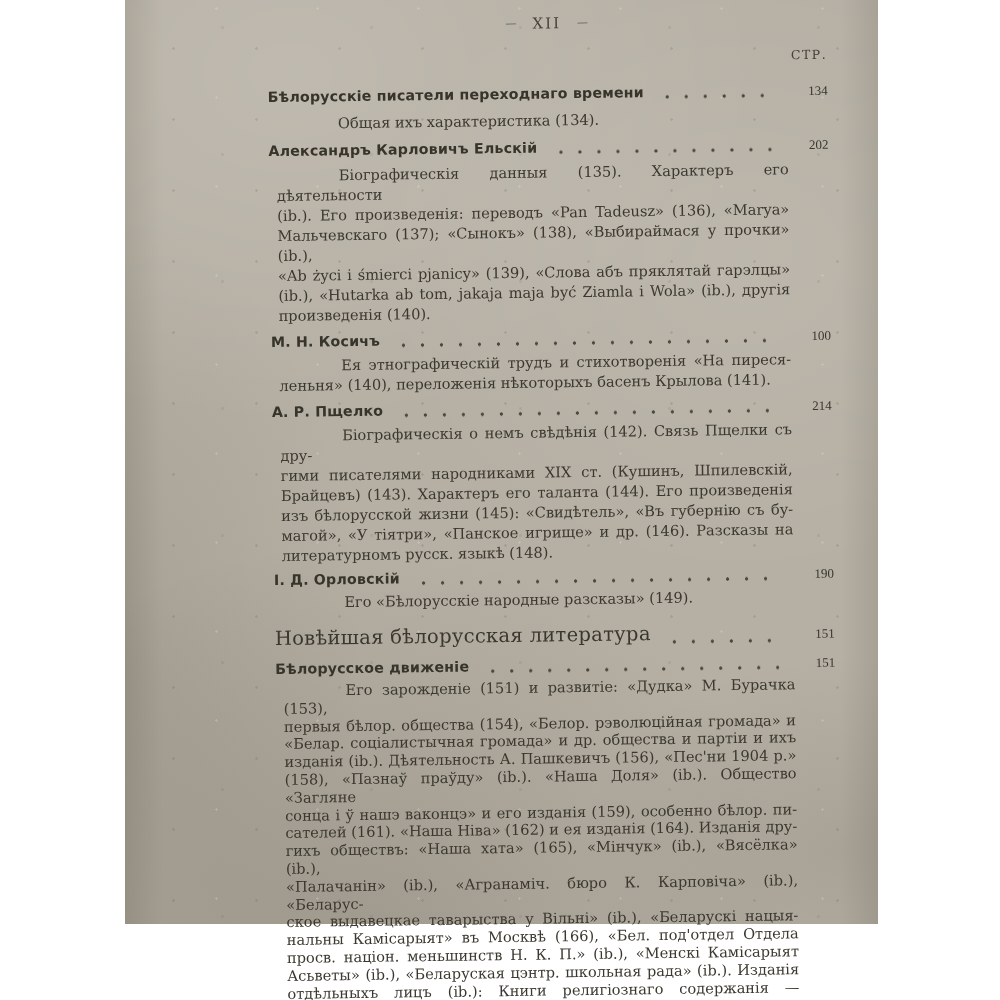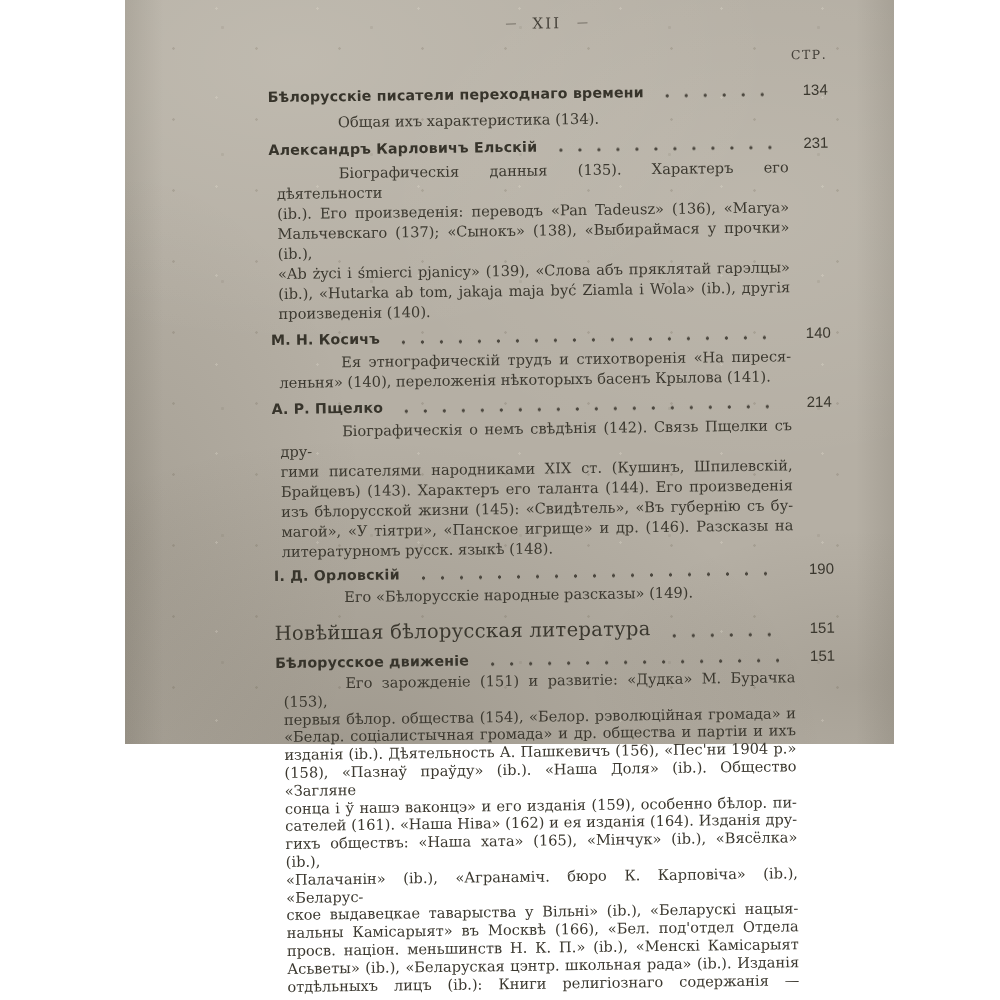--- a/index.html
+++ b/index.html
@@ -1,26 +1,26 @@
 <!DOCTYPE html>
 <html><head>
 <meta charset="utf-8">
 <style>
   html,body{margin:0;padding:0;}
   body{width:1000px;height:1000px;background:#ffffff;font-family:"DejaVu Serif",serif;}
   .photo{position:relative;width:1000px;height:1000px;overflow:hidden;background:#ffffff;}
-  .page{position:absolute;left:125px;top:0;width:753px;height:744px;
+  .page{position:absolute;left:125px;top:0;width:753px;height:924px;
     background:
       radial-gradient(90% 55% at 22% 8%, rgba(255,252,242,.14), transparent 70%),
       radial-gradient(70% 50% at 82% 28%, rgba(255,252,242,.10), transparent 70%),
       radial-gradient(85% 60% at 30% 102%, rgba(52,45,32,.17), transparent 72%),
       radial-gradient(45% 70% at 0% 72%, rgba(52,45,32,.11), transparent 70%),
       radial-gradient(50% 30% at 95% 92%, rgba(52,45,32,.10), transparent 70%),
       linear-gradient(to right, rgba(45,40,28,.12), transparent 5%, transparent 95%, rgba(45,40,28,.11)),
-      #b5afa4; padding-left: 16px;}
+      #b5afa4;}
   .page::before{content:"";position:absolute;left:0;top:0;right:0;bottom:0;opacity:.8;pointer-events:none;
     background-image:
       radial-gradient(circle, rgba(85,75,55,.20) 1px, transparent 1.5px),
       radial-gradient(circle, rgba(244,239,224,.28) 1px, transparent 1.4px),
       radial-gradient(circle, rgba(85,75,55,.12) 1.3px, transparent 1.8px);
     background-size:83px 71px, 101px 89px, 149px 127px;
     background-position:7px 13px, 41px 53px, 23px 91px;}
   .content{position:absolute;left:0;top:0;width:100%;height:100%;color:#3a372e;
     transform:rotate(-0.75deg);transform-origin:380px 500px;}
   .folio{position:absolute;top:15px;left:148px;width:560px;text-align:center;
@@ -29,21 +29,21 @@
   .colhead{position:absolute;top:51px;left:148px;width:560px;text-align:right;
     font-size:12.5px;letter-spacing:1.5px;color:#45413a;}
   .toc{position:absolute;left:148px;top:84px;width:560px;}
   .h{display:flex;align-items:baseline;line-height:20px;
     font-family:"DejaVu Sans",sans-serif;font-weight:bold;font-size:14.2px;
     letter-spacing:.2px;color:#37342b;}
   .h .t{white-space:nowrap;}
   .h .lead{flex:1;align-self:flex-end;height:4px;margin:0 12px 4px 14px;
     background-image:radial-gradient(circle, rgba(56,52,44,.85) 1.4px, transparent 1.9px);
     background-size:19px 4px;background-repeat:repeat-x;background-position:0 50%;}
-  .h .n{font-family:Liberation Sans, sans-serif;font-weight:normal;font-size:15px;
+  .h .n{font-family:Liberation Serif, serif;font-weight:normal;font-size:13px;
     width:44px;text-align:right;color:#3a372e;letter-spacing:0;}
   .h.h2{font-family:"DejaVu Serif",serif;font-weight:normal;font-size:19.5px;
     letter-spacing:.3px;line-height:24px;color:#3a372e;}
   .para{margin-left:8px;width:512px;font-size:14.6px;line-height:20px;color:#3b382f;}
   .para.tight{line-height:17.8px;}
   .ln{text-align:justify;text-align-last:justify;}
   .ln.first{text-indent:62px;}
   .ln.last{text-align-last:left;}
   .mt2{margin-top:2px;}.mt3{margin-top:3px;}.mt4{margin-top:4px;}
   .mt6{margin-top:6px;}.mt7{margin-top:7px;}.mt14{margin-top:14px;}
@@ -66,35 +66,35 @@
           <span class="lead"></span>
           <span class="n">134</span>
         </div>
         <div class="para mt6">
           <div class="ln first last">Общая ихъ характеристика (134).</div>
         </div>
 
         <div class="h mt7">
           <span class="t">Александръ Карловичъ Ельскій</span>
           <span class="lead"></span>
-          <span class="n">231</span>
+          <span class="n">202</span>
         </div>
         <div class="para mt4">
           <div class="ln first">Біографическія данныя (135). Характеръ его дѣятельности</div>
           <div class="ln">(ib.). Его произведенія: переводъ «Pan Tadeusz» (136), «Marya»</div>
           <div class="ln">Мальчевскаго (137); «Сынокъ» (138), «Выбираймася у прочки» (ib.),</div>
           <div class="ln">«Ab życi i śmierci pjanicy» (139), «Слова абъ пряклятай гарэлцы»</div>
           <div class="ln">(ib.), «Hutarka ab tom, jakaja maja być Ziamla i Wola» (ib.), другія</div>
           <div class="ln last">произведенія (140).</div>
         </div>
 
         <div class="h mt6">
           <span class="t">М. Н. Косичъ</span>
           <span class="lead"></span>
-          <span class="n">140</span>
+          <span class="n">100</span>
         </div>
         <div class="para mt3">
           <div class="ln first">Ея этнографическій трудъ и стихотворенія «На пиреся-</div>
           <div class="ln last">леньня» (140), переложенія нѣкоторыхъ басенъ Крылова (141).</div>
         </div>
 
         <div class="h mt6">
           <span class="t">А. Р. Пщелко</span>
           <span class="lead"></span>
           <span class="n">214</span>

